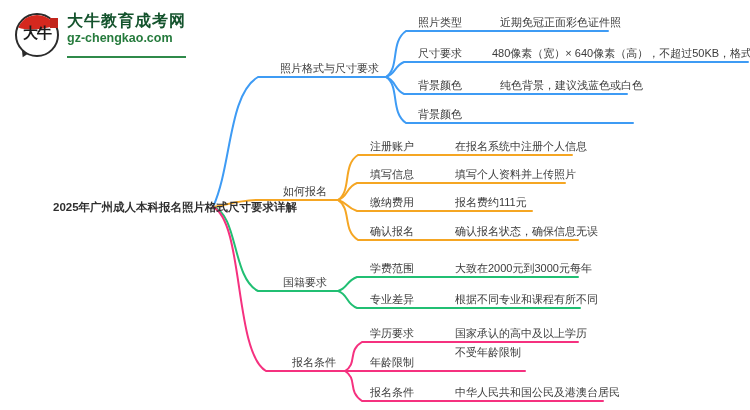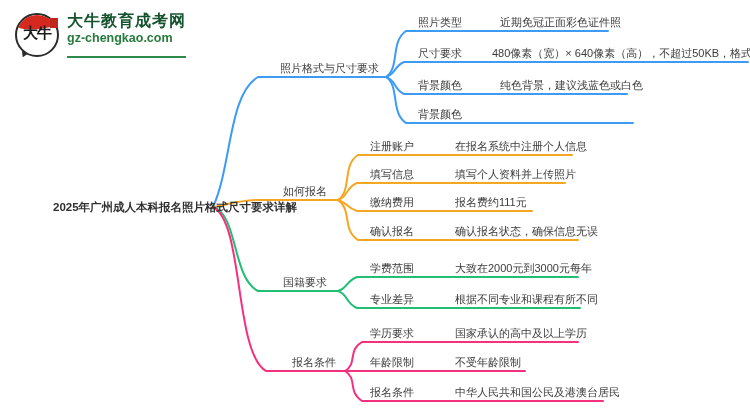--- a/index.html
+++ b/index.html
@@ -97,17 +97,17 @@
   <span class="node" style="left:283px;top:275px">国籍要求</span>
   <span class="node" style="left:370px;top:261px">学费范围</span>
   <span class="node" style="left:455px;top:261px">大致在2000元到3000元每年</span>
   <span class="node" style="left:370px;top:292px">专业差异</span>
   <span class="node" style="left:455px;top:292px">根据不同专业和课程有所不同</span>
 
   <span class="node" style="left:292px;top:355px">报名条件</span>
   <span class="node" style="left:370px;top:326px">学历要求</span>
   <span class="node" style="left:455px;top:326px">国家承认的高中及以上学历</span>
   <span class="node" style="left:370px;top:355px">年龄限制</span>
-  <span class="node" style="left:455px;top:355px">不受年龄限制</span>
+  <span class="node" style="left:455px;top:345px">不受年龄限制</span>
   <span class="node" style="left:370px;top:385px">报名条件</span>
   <span class="node" style="left:455px;top:385px">中华人民共和国公民及港澳台居民</span>
 
 </div>
 
 </body></html>

